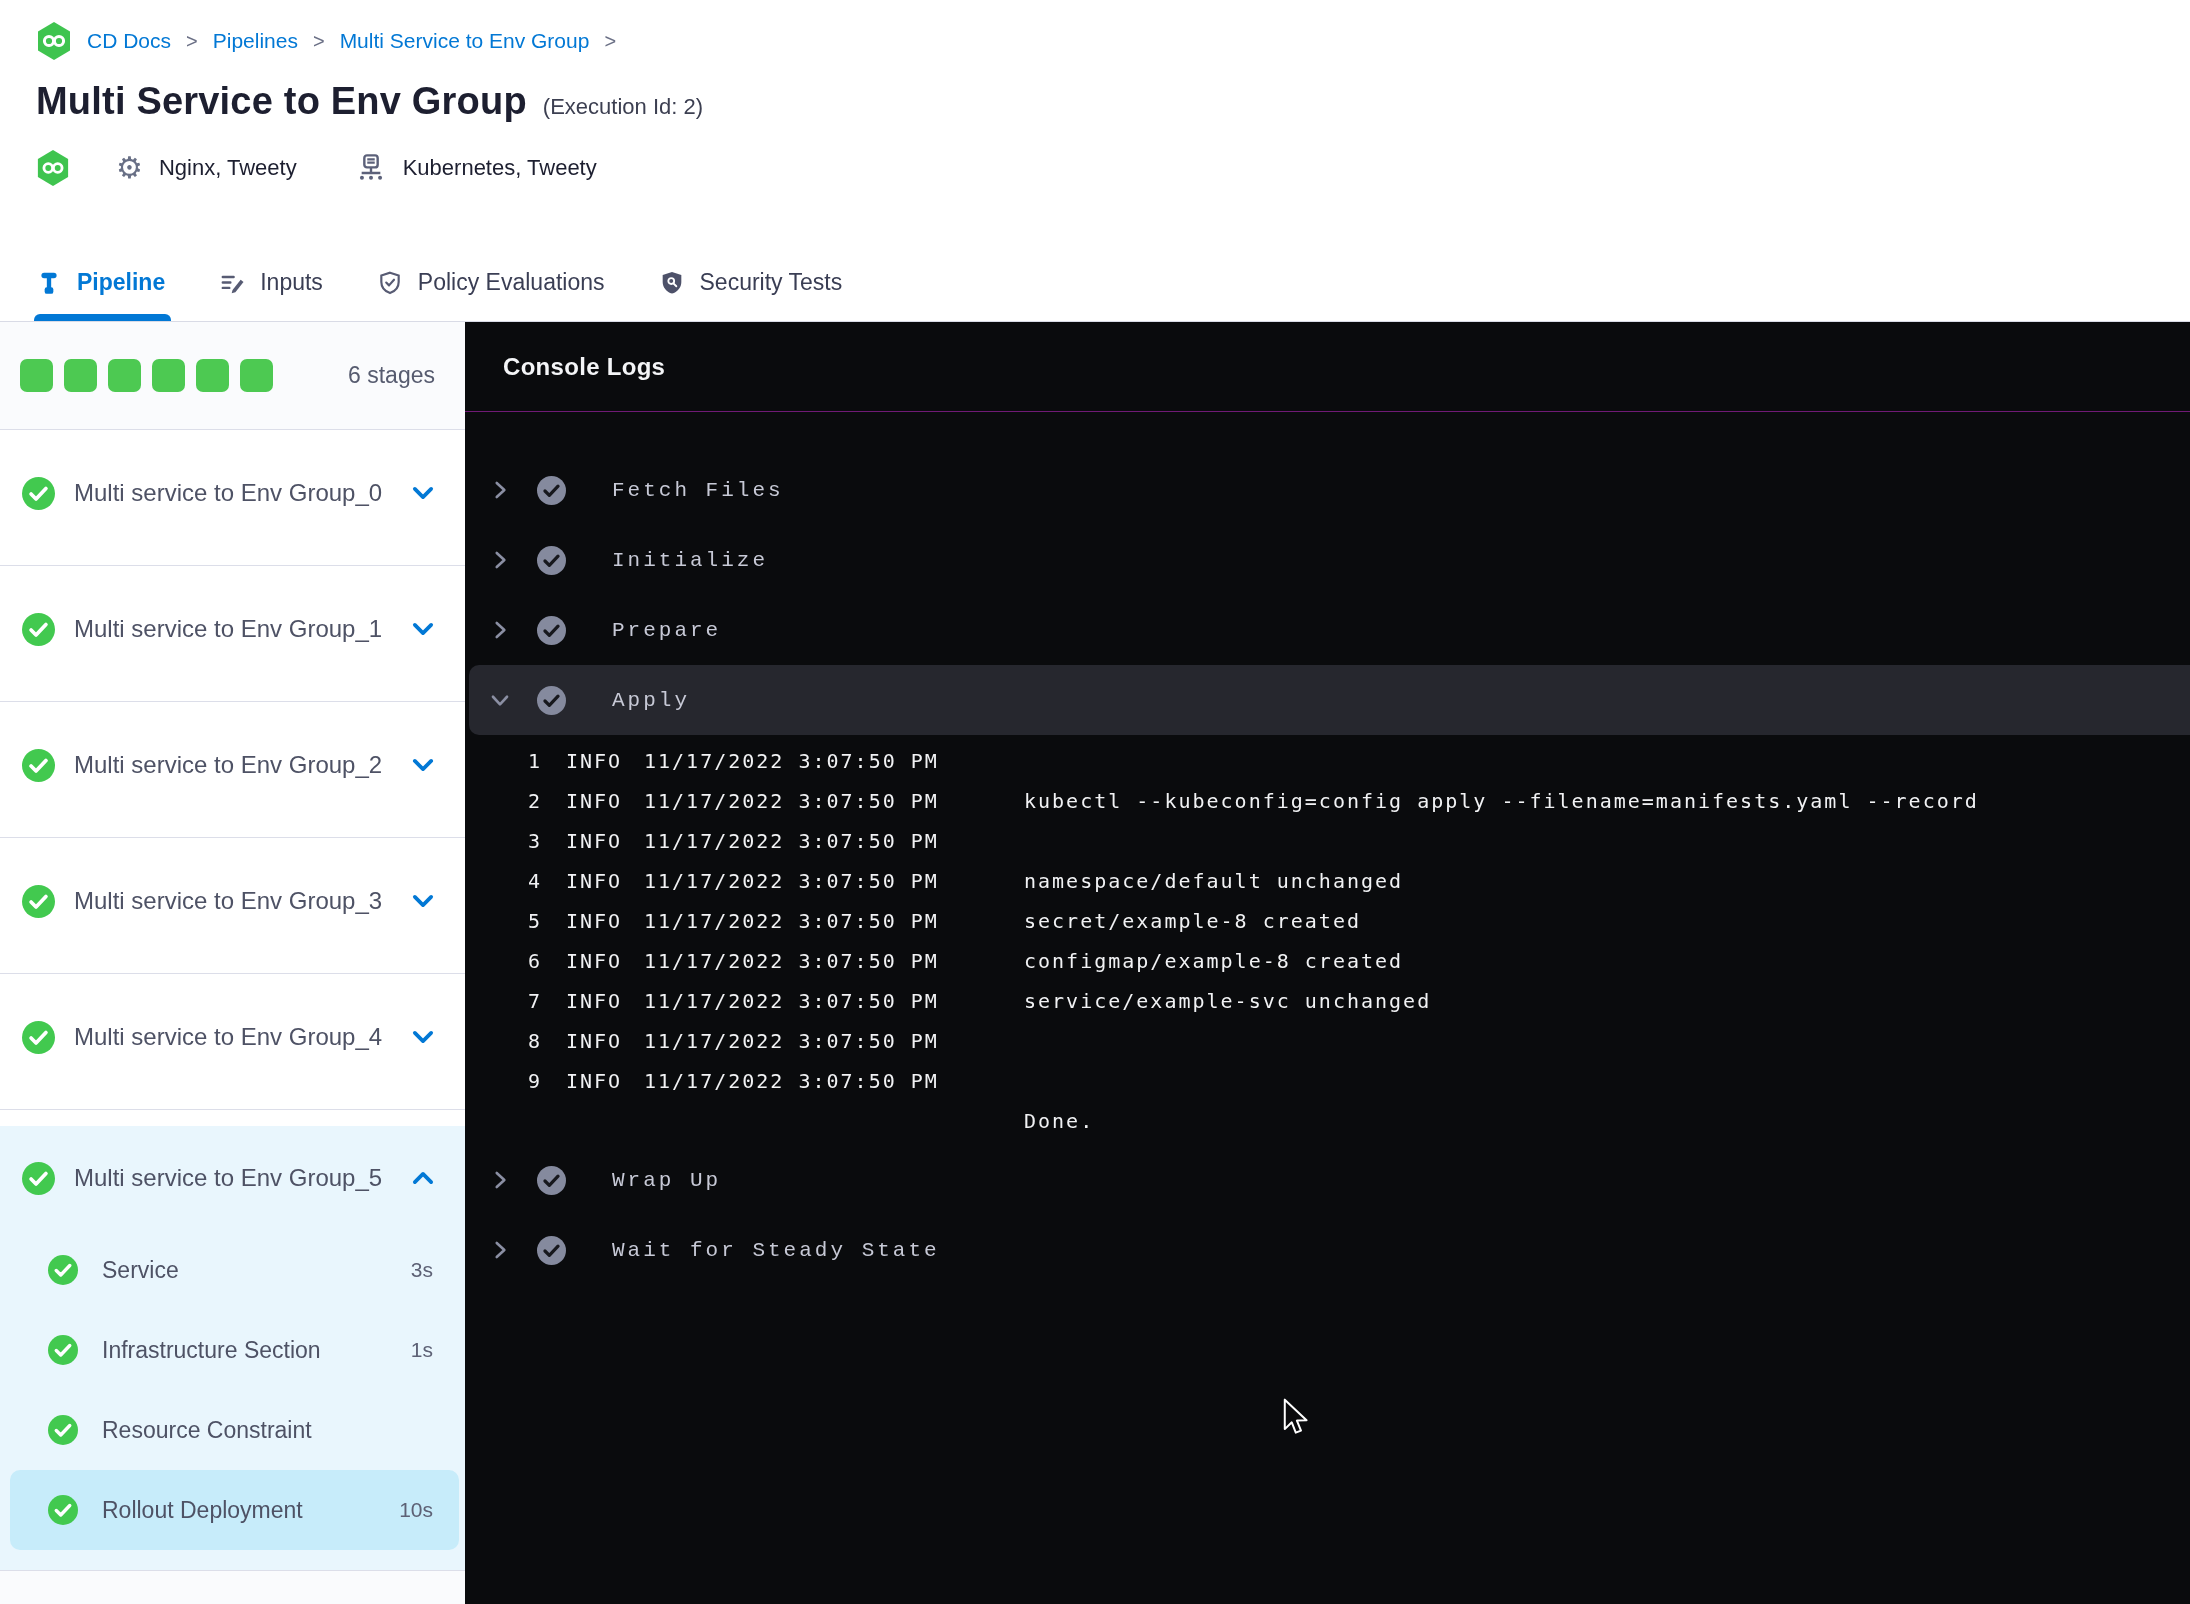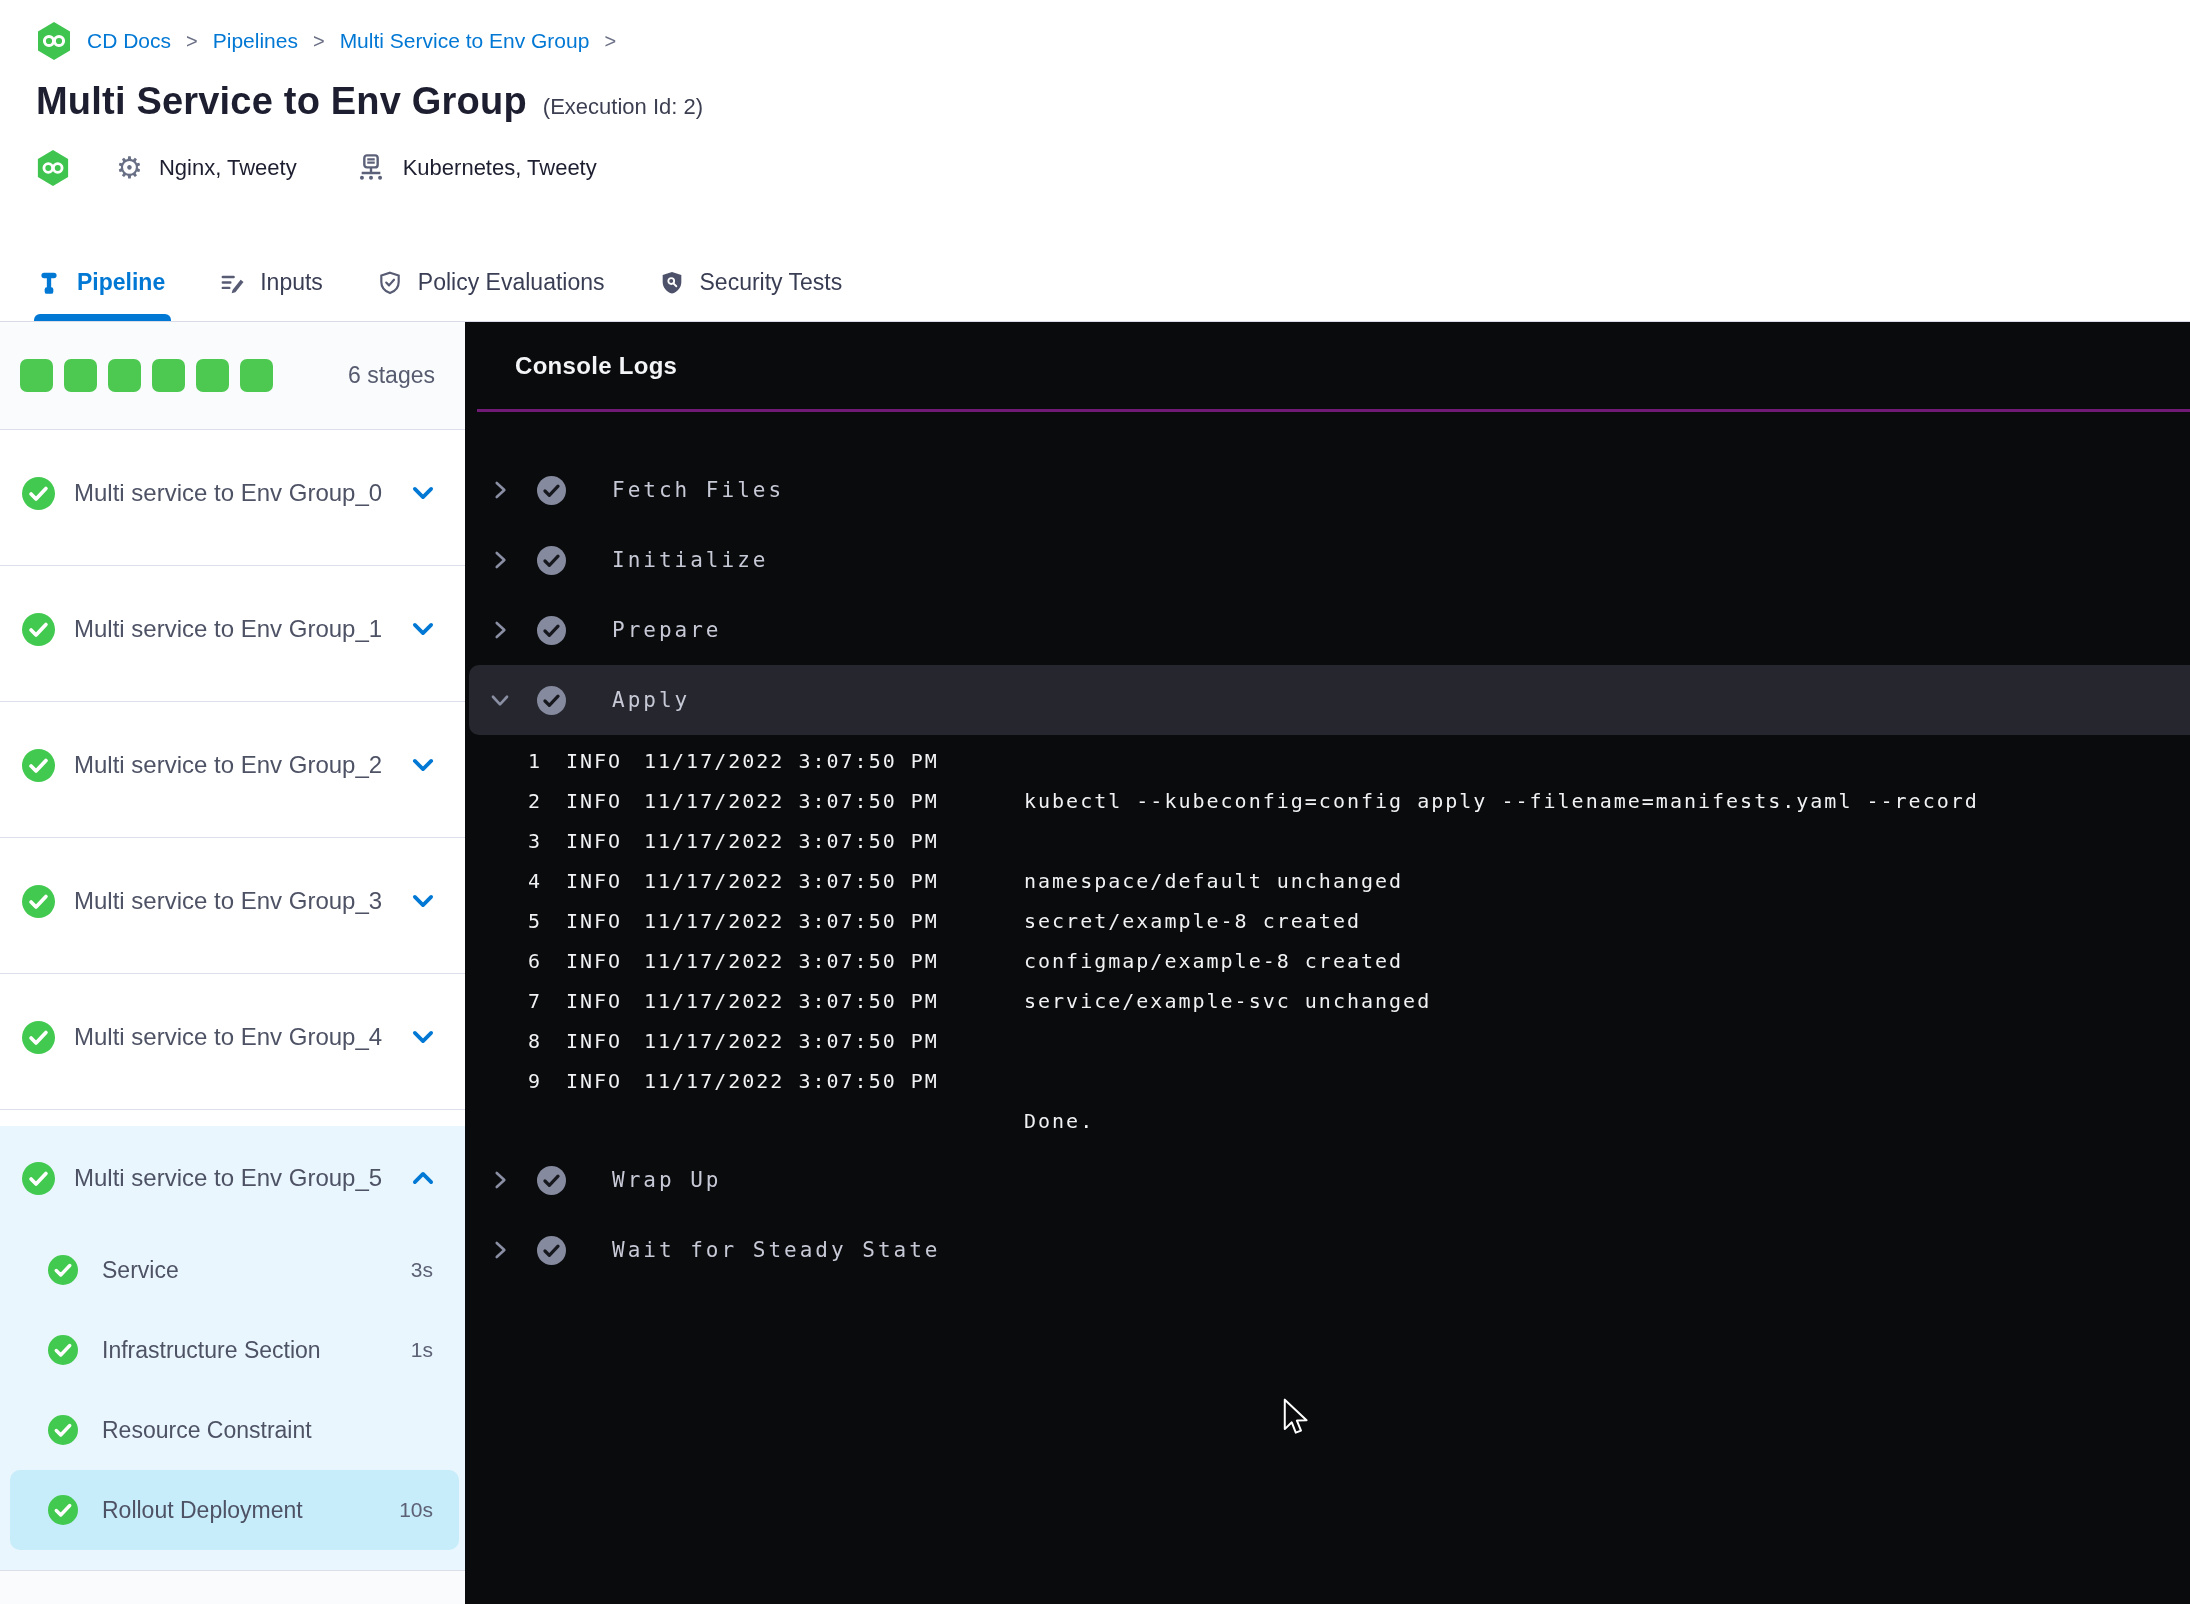--- a/index.html
+++ b/index.html
@@ -56,24 +56,24 @@
               margin:0 6px 0 10px; border-radius:10px; cursor:pointer; }
   .step-row.selected { background:#c7ecfa; }
   .step-row .icon-check { width:30px; height:30px; }
   .step-row .step-label { font-size:23px; color:#4e5265; margin-left:24px; flex:1; }
   .step-row .step-duration { font-size:21px; color:#5d6175; }
   .sidebar-footer { height:34px; background:#fafbfd; border-top:1px solid #dcdee9; margin-top:auto; }
 
   
   .console { flex:1; background:#0a0b0d; min-width:0; display:flex; flex-direction:column; }
   .console-titlebar { height:90px; display:flex; align-items:center; padding-left:38px;
-                      border-bottom:3px solid #701a75;margin-left:12px; }
+                      border-bottom:1px solid #701a75; }
   .console-title { color:#f4f5f7; font-size:24px; font-weight:bold; letter-spacing:.3px; }
   .console-content { padding-top:43px; font-family:"DejaVu Sans Mono", monospace; }
-  .log-step { height:70px; display:flex; align-items:center; padding-left:22px; cursor:pointer; }
+  .log-step { height:70px; display:flex; align-items:center; padding-left:22px; cursor:pointer;font-family:Liberation Mono, monospace; }
   .log-step .chev-sm { width:26px; height:26px; flex:0 0 auto; }
   .log-step .icon-check-gray { width:29px; height:29px; margin-left:24px; flex:0 0 auto; }
   .log-step .log-step-label { margin-left:46px; font-size:21px; letter-spacing:3px;
                               color:#c7c9d6; white-space:nowrap; }
   .log-step.open { background:#26272e; border-radius:10px 0 0 10px; margin-left:4px; padding-left:18px; }
 
   .log-lines { padding:6px 0 4px 0; }
   .log-line { height:40px; display:flex; align-items:center; padding-left:7px;
               font-size:20px; letter-spacing:2px; color:#f1f2f4; white-space:nowrap; }
   .ll-num { width:70px; text-align:right; flex:0 0 auto; }

